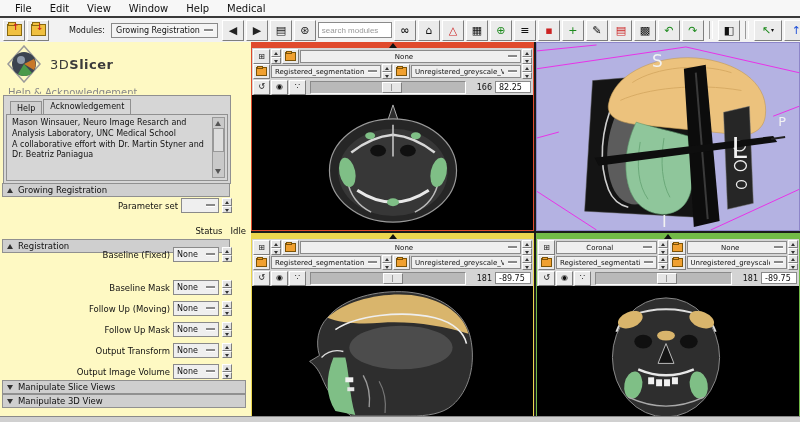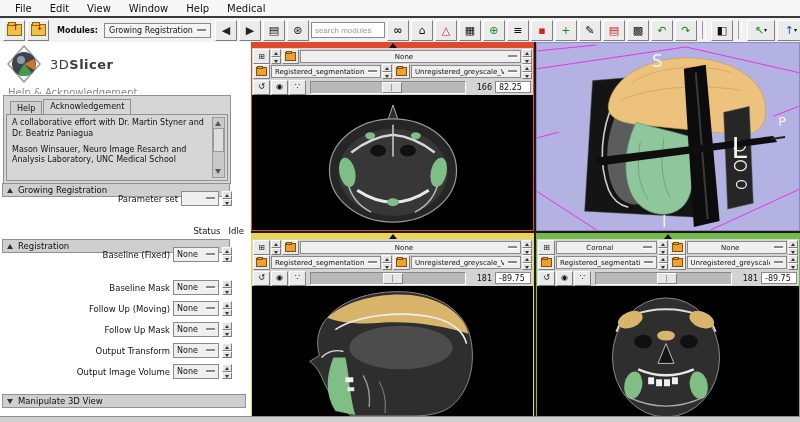--- a/index.html
+++ b/index.html
@@ -11,34 +11,34 @@
            border-bottom:2px solid #3a3a3a;display:flex;align-items:center;padding-left:6px;font-size:10px}
   .menu-item{padding:1px 9px;cursor:default}
 
   
   #toolbar{position:absolute;top:18px;left:0;right:0;height:24px;background:#f2f2f2;
            display:flex;align-items:center;gap:2px;padding-left:3px;font-size:9px}
   .tbtn{width:20px;height:19px;flex:0 0 auto;border:1px solid;border-color:#fff #7e7e7e #7e7e7e #fff;
         background:#ebebeb;display:flex;align-items:center;justify-content:center;font-size:11px;line-height:1;cursor:default}
   .tbtn .g-green{color:#1d8a1d}.tbtn .g-blue{color:#1d4ed8}.tbtn .g-red{color:#c22}.tbtn .g-dark{color:#222;font-weight:bold}
   .tsep{width:2px;height:18px;border-left:1px solid #9a9a9a;border-right:1px solid #fff;margin:0 3px;flex:0 0 auto}
-  .tlabel{font-weight:bold;font-size:8px;margin:0 4px 0 6px;flex:0 0 auto}
+  .tlabel{font-weight:normal;font-size:8px;margin:0 4px 0 18px;flex:0 0 auto}
   .dd{height:15px;border:1px solid #8a8a8a;background:#f4f4f4;display:flex;align-items:center;
       justify-content:space-between;padding:0 4px;box-sizing:border-box;cursor:default}
   .ddbar{width:9px;height:2px;background:#888;border-bottom:1px solid #fff;flex:0 0 auto;margin-left:4px}
   .dd-text{white-space:nowrap;overflow:hidden}
   #module-dd{width:122px;font-size:8px}
   #module-search{width:66px;height:14px;border:1px solid #8a8a8a;font-size:8px;padding:0 3px;color:#333;background:#fff}
   #module-search::placeholder{color:#999}
   .folder-ico{width:13px;height:10px;background:#f0c040;border:1px solid #8a6a10;position:relative}
   .folder-ico:before{content:"";position:absolute;top:-3px;left:0;width:6px;height:2px;background:#f0c040;border:1px solid #8a6a10}
   .folder-ico .fa{position:absolute;right:1px;top:-2px;color:#c22;font-size:9px;font-weight:bold;line-height:9px}
 
   
-  #leftpanel{position:absolute;top:42px;left:0;width:290px;bottom:5px;background:#ffffff;border-right:6px solid #a16207;box-sizing:border-box;overflow:hidden}
+  #leftpanel{position:absolute;top:42px;left:0;width:290px;bottom:5px;background:#fef9c3;border-right:4px solid #a16207;box-sizing:border-box;overflow:hidden}
   #logo{position:absolute;top:3px;left:6px;display:flex;align-items:center;gap:8px}
   #logo-text{font-size:13px;color:#3a3a3a;letter-spacing:.5px}
   #logo-text b{font-weight:bold}
   #clipped-hdr{position:absolute;top:45px;left:8px;height:7px;overflow:hidden;font-size:10px;color:#888;white-space:nowrap}
   #helpframe{position:absolute;top:53px;left:3px;width:226px;height:87px;border:1px solid #909090;background:#d6d6d6}
   .tabs{position:absolute;top:3px;left:6px;display:flex;align-items:flex-end;height:15px}
   .tab{border:1px solid #909090;border-bottom:none;background:#cfcfcf;font-size:8px;padding:2px 6px 1px;margin-right:1px;cursor:default}
   .tab.active{background:#d6d6d6;padding-bottom:3px;position:relative;z-index:2}
   .tabbody{position:absolute;top:18px;left:2px;right:2px;bottom:2px;border:1px solid #909090;background:#d6d6d6;font-size:8px;line-height:1.35;padding:3px 16px 3px 5px;box-sizing:border-box}
   .mini-scroll{position:absolute;top:2px;right:2px;bottom:2px;width:11px;border:1px solid #999;background:#c9c9c9}
@@ -202,36 +202,36 @@
   </div>
 
   <div id="clipped-hdr">Help &amp; Acknowledgement</div>
 
   <div id="helpframe">
     <div class="tabs">
       <div class="tab">Help</div>
       <div class="tab active">Acknowledgement</div>
     </div>
     <div class="tabbody">
+      <div>Mason Winsauer, Neuro Image Resarch and Analysis Laboratory, UNC Medical School</div>
       <div style="margin-bottom:5px">A collaborative effort with Dr. Martin Styner and Dr. Beatriz Paniagua</div>
-      <div>Mason Winsauer, Neuro Image Resarch and Analysis Laboratory, UNC Medical School</div>
       <div class="mini-scroll">
         <div class="tri-up"></div>
         <div class="thumb"></div>
         <div class="tri-dn"></div>
       </div>
     </div>
   </div>
 
   <div class="secthdr" style="top:141px">
     <span class="sect-tri"></span>
     <span>Growing Registration</span>
   </div>
 
-  <div class="fieldrow" style="top:148px">
+  <div class="fieldrow" style="top:155px">
     <span class="flabel">Parameter set</span>
     <div class="fdd" style="width:38px">
         <span></span>
         <span class="ddbar"></span>
       </div>
     <div class="spin">
         <div class="up"></div>
         <div class="dn"></div>
       </div>
   </div>
@@ -312,20 +312,24 @@
         <div class="dn"></div>
       </div>
   </div>
 
   <div id="panel-scroll">
     <div class="tri-up"></div>
     <div class="thumb"></div>
     <div class="tri-dn"></div>
   </div>
 
+  <div class="secthdr wide" style="top:338px">
+    <span class="sect-tri down"></span>
+    <span>Manipulate Slice Views</span>
+  </div>
   <div class="secthdr wide" style="top:352px">
     <span class="sect-tri down"></span>
     <span>Manipulate 3D View</span>
   </div>
 </div>
 
 <div id="mainarea">
 
   <div class="vp" style="left: 0px; top: 0px; width: 283px; height: 189px; --accent: #e04a2c;">
     <div class="vp-strip">

